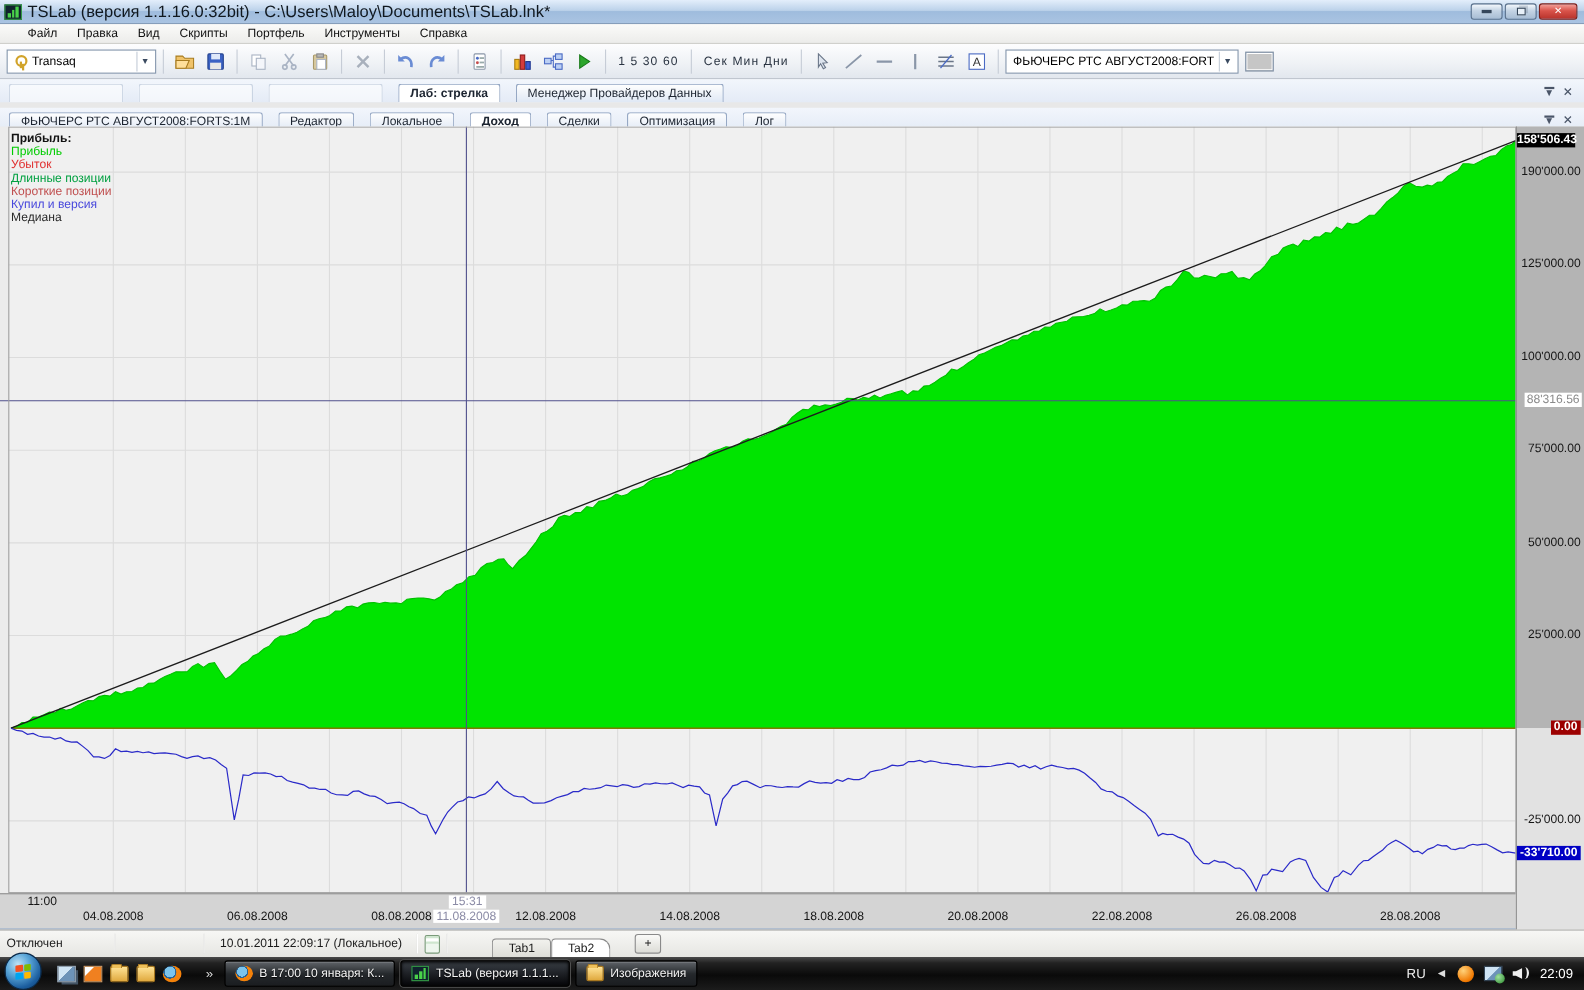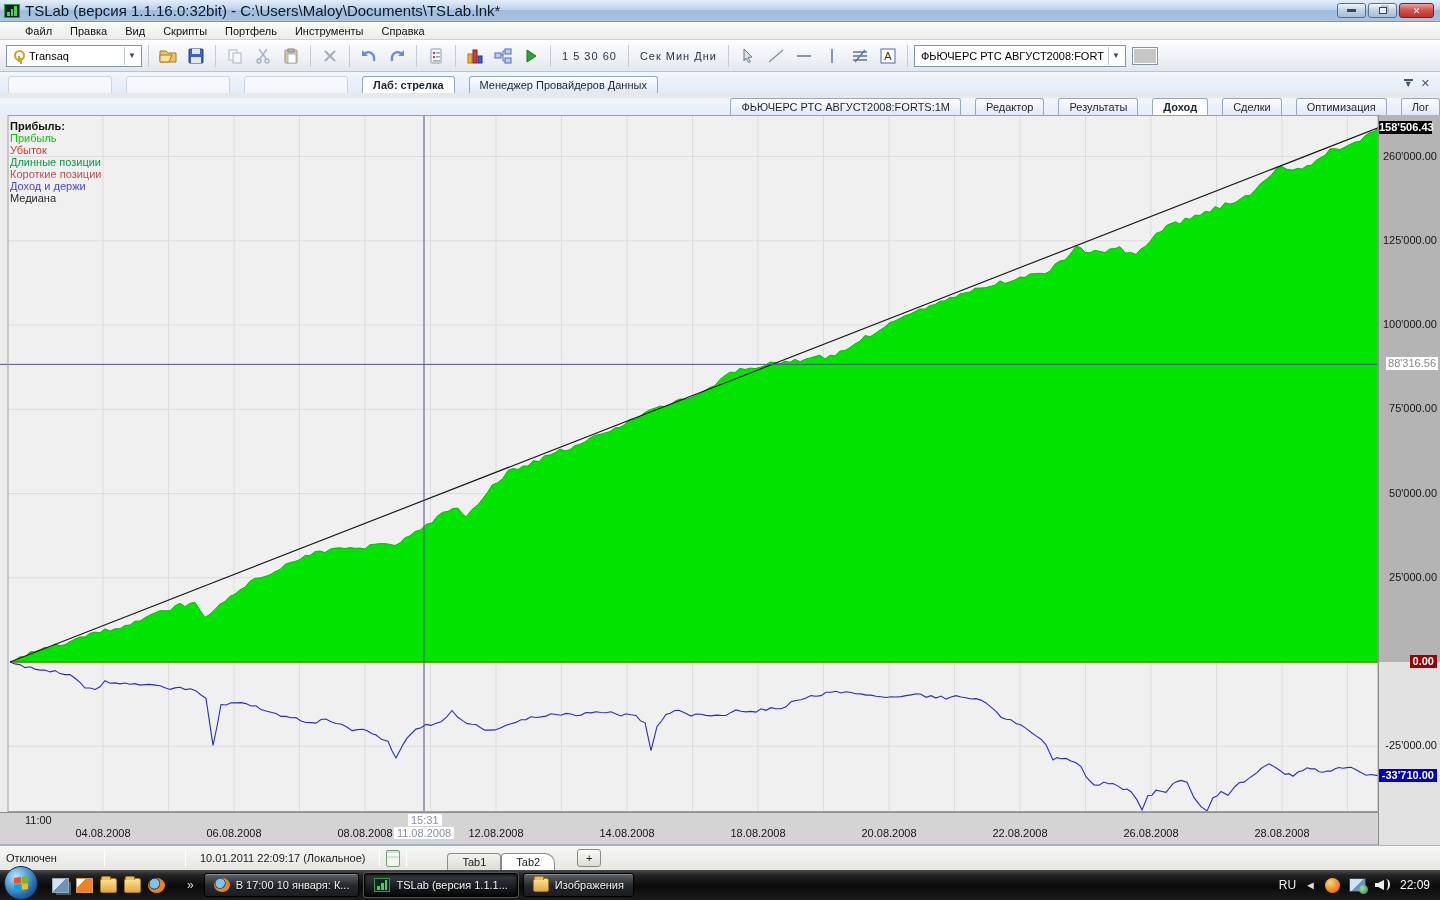--- a/index.html
+++ b/index.html
@@ -38,21 +38,21 @@
   .combo-arrow { width:15px; height:18px; border-left:1px solid #c4ccd8; display:flex; align-items:center; justify-content:center; color:#3a4a60; font-size:8px; }
   .key-ico { width:12px; height:12px; position:relative; }
   .key-ico::before { content:""; position:absolute; left:1px; top:0; width:7px; height:7px; border:2px solid #d1a32a; border-radius:50%; }
   .key-ico::after { content:""; position:absolute; left:5px; top:6px; width:2px; height:6px; background:#d1a32a; box-shadow:2px 2px 0 -0px #d1a32a; }
   .tb-text { color:#2a3442; padding:0 5px; letter-spacing:1px; white-space:nowrap; }
   .swatch { width:26px; height:18px; background:#c6c6c6; border:1px solid #8294ab; box-shadow:inset 0 0 0 1px #fff; }
 
   
   .tabrow { position:absolute; left:0; width:1440px; display:flex; align-items:flex-end; background:linear-gradient(180deg,#f2f6fc,#e4ebf6); }
   #tabrow1 { top:72px; height:21px; }
-  #tabrow2 { top:98px; height:22px; border-bottom:1px solid #96a8c4;flex-direction:column; }
+  #tabrow2 { top:98px; height:22px; border-bottom:1px solid #96a8c4; }
   .tabs { display:flex; align-items:flex-end; padding-left:8px; gap:14px; flex:1 1 auto; min-width:0; }
   #tabrow1 .tabs { justify-content:flex-start; }
   .tab { border:1px solid #96a8c4; border-bottom:none; border-radius:3px 3px 0 0;
     background:linear-gradient(180deg,#fefefe,#dfe8f5); padding:2px 10px 2px; color:#1c2430; white-space:nowrap; }
   .tab.active { background:#fff; font-weight:bold; }
   .tab.ghost { width:104px; height:17px; background:rgba(255,255,255,.55); border-color:rgba(150,168,196,.45); }
   .row-ctrl { display:flex; align-items:center; gap:8px; padding:0 10px 3px 0; color:#4a5568; }
   .pin-ico { font-size:9px; border-top:2px solid #4a5568; line-height:7px; }
   .x-ico { font-size:11px; }
 
@@ -312,21 +312,21 @@
     <span class="row-ctrl">
       <span class="pin-ico">▼</span>
       <span class="x-ico">✕</span>
     </span>
   </div>
 
   <div class="tabrow" id="tabrow2">
     <div class="tabs" id="tabrow2-tabs">
         <span class="tab">ФЬЮЧЕРС РТС АВГУСТ2008:FORTS:1М</span>
         <span class="tab">Редактор</span>
-        <span class="tab">Результаты</span>
+        <span class="tab">Локальное</span>
         <span class="tab active">Доход</span>
         <span class="tab">Сделки</span>
         <span class="tab">Оптимизация</span>
         <span class="tab">Лог</span>
       </div>
     <span class="row-ctrl">
       <span class="pin-ico">▼</span>
       <span class="x-ico">✕</span>
     </span>
   </div>
@@ -368,21 +368,21 @@
         <line x1="424" y1="0" x2="424" y2="697" stroke="#50508c" stroke-width="1"></line>
         <line x1="0" y1="249.37319279999997" x2="1378" y2="249.37319279999997" stroke="#50508c" stroke-width="1"></line>
         <rect x="8" y="0.5" width="1370" height="696" fill="none" stroke="#a0a0a0"></rect>
       </svg>
     <div class="legend" id="legend">
       <div class="legend-title">Прибыль:</div>
     <div class="legend-item" style="color: rgb(0, 204, 0);">Прибыль</div>
         <div class="legend-item" style="color: rgb(224, 48, 48);">Убыток</div>
         <div class="legend-item" style="color: rgb(0, 160, 64);">Длинные позиции</div>
         <div class="legend-item" style="color: rgb(192, 80, 80);">Короткие позиции</div>
-        <div class="legend-item" style="color: rgb(72, 72, 220);">Доход и держи</div>
+        <div class="legend-item" style="color: rgb(72, 72, 220);">Купил и версия</div>
         <div class="legend-item" style="color: rgb(42, 42, 42);">Медиана</div>
       </div>
     <div class="datestrip" id="datestrip">
         <div class="xlab time" style="left: 25px;">11:00</div>
         <div class="xlab" style="left: 103px;">04.08.2008</div>
         <div class="xlab" style="left: 234px;">06.08.2008</div>
         <div class="xlab" style="left: 365px;">08.08.2008</div>
         <div class="xlab" style="left: 496px;">12.08.2008</div>
         <div class="xlab" style="left: 627px;">14.08.2008</div>
         <div class="xlab" style="left: 758px;">18.08.2008</div>
@@ -390,21 +390,21 @@
         <div class="xlab" style="left: 1020px;">22.08.2008</div>
         <div class="xlab" style="left: 1151px;">26.08.2008</div>
         <div class="xlab" style="left: 1282px;">28.08.2008</div>
         <div class="xlab time cross" style="left: 408px;">15:31</div>
         <div class="xlab cross" style="left: 424px;">11.08.2008</div>
       </div>
     <div class="axisstrip" id="axisstrip">
       <div class="axis-upper"></div>
       <div class="axis-lower"></div>
     <div class="ylab equity-marker" style="top: 5.83333px;">158'506.43</div>
-        <div class="ylab " style="top: 34.5px;">260'000.00</div>
+        <div class="ylab " style="top: 34.5px;">190'000.00</div>
         <div class="ylab " style="top: 118.75px;">125'000.00</div>
         <div class="ylab " style="top: 203px;">100'000.00</div>
         <div class="ylab crosshair" style="top: 242.373px;">88'316.56</div>
         <div class="ylab " style="top: 287.25px;">75'000.00</div>
         <div class="ylab " style="top: 371.5px;">50'000.00</div>
         <div class="ylab " style="top: 455.75px;">25'000.00</div>
         <div class="ylab zero-marker" style="top: 540px;">0.00</div>
         <div class="ylab " style="top: 624.25px;">-25'000.00</div>
         <div class="ylab buyhold-marker" style="top: 653.603px;">-33'710.00</div>
       </div>

